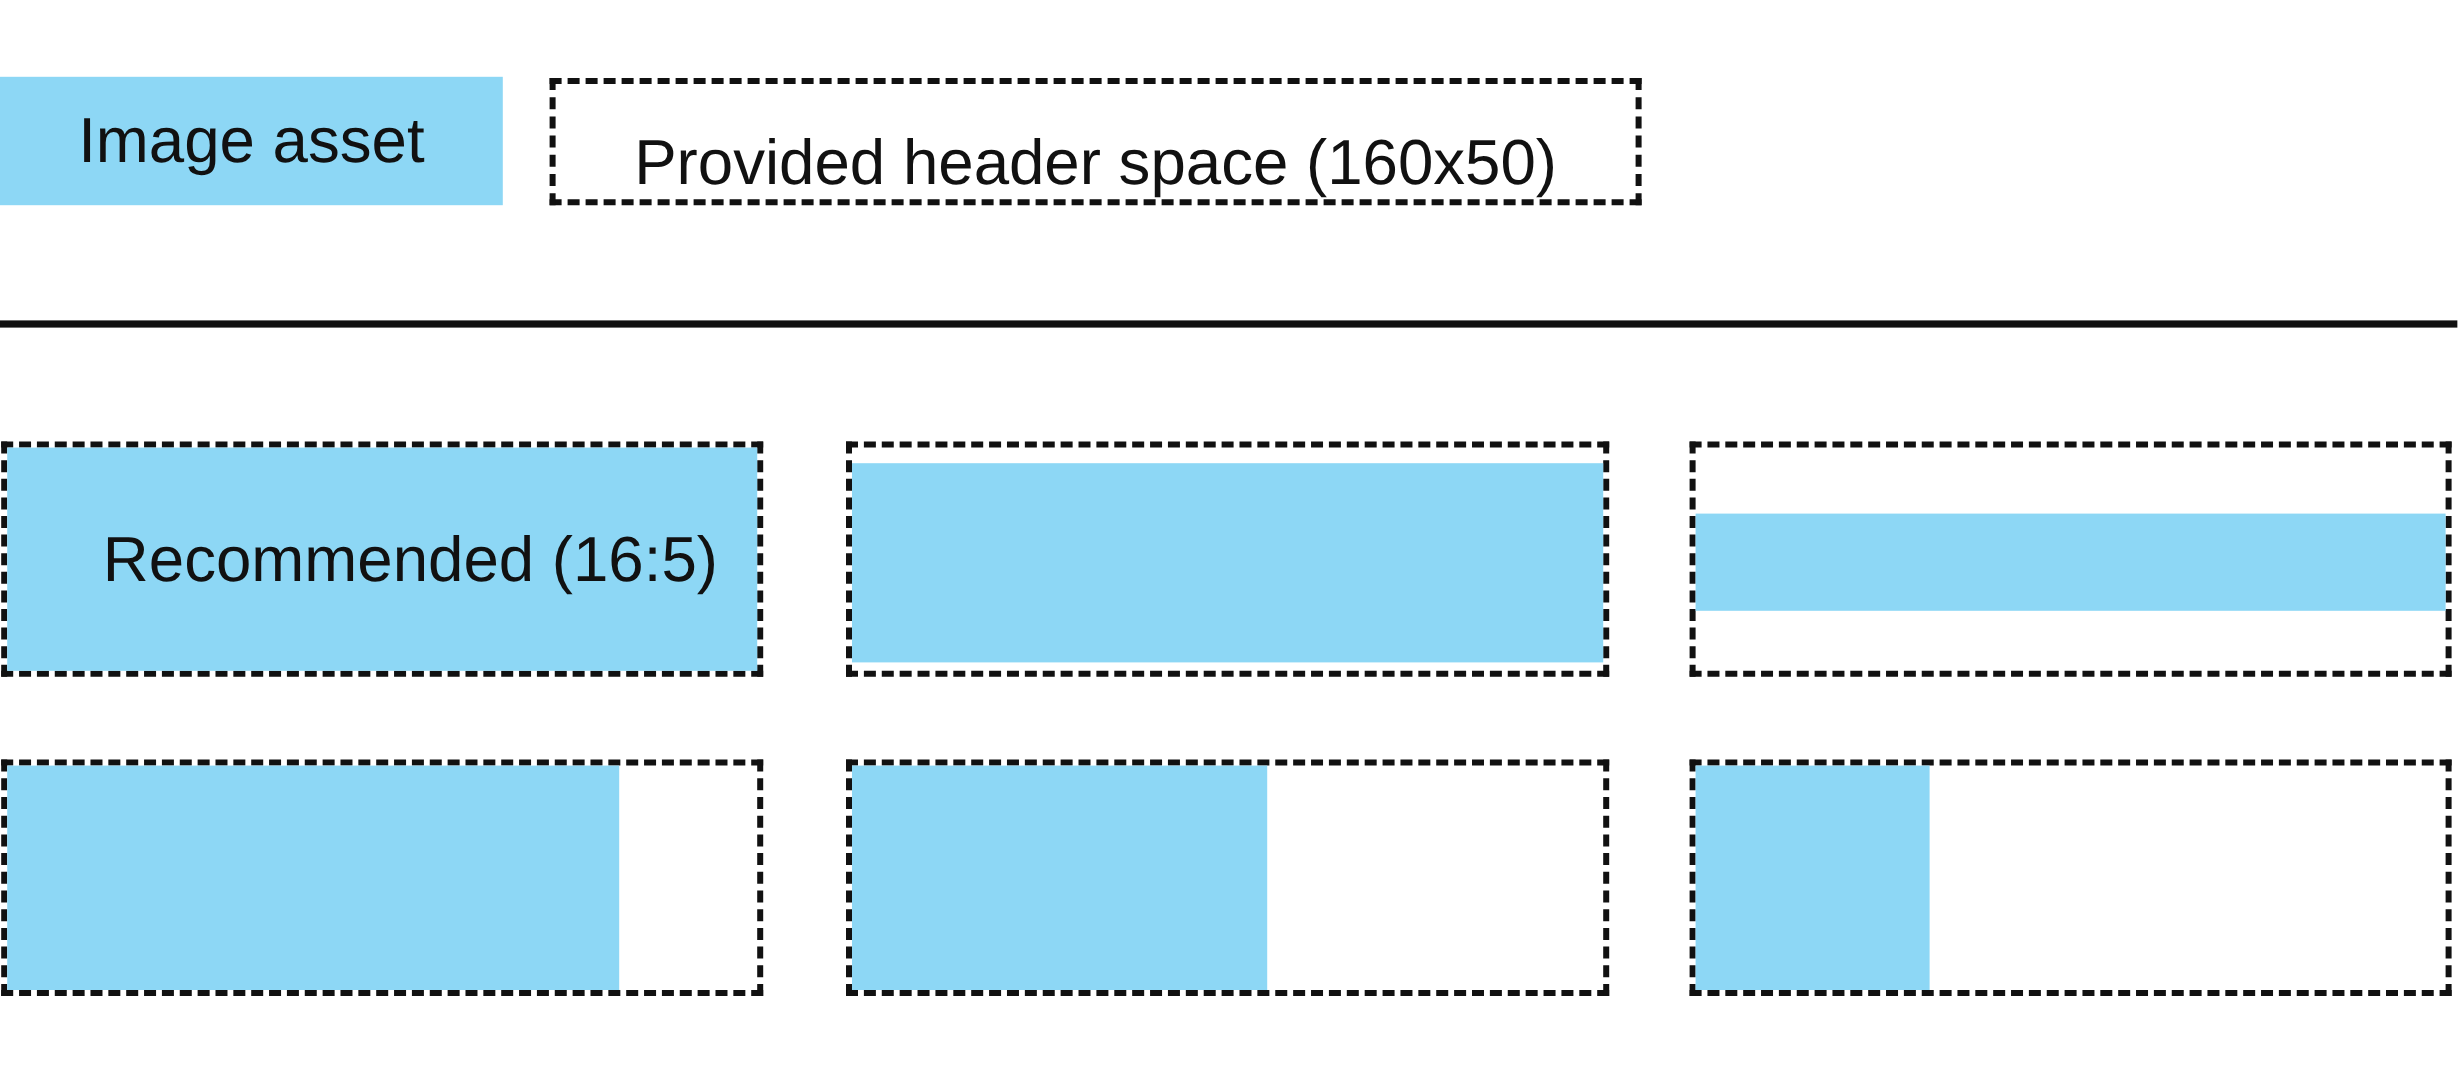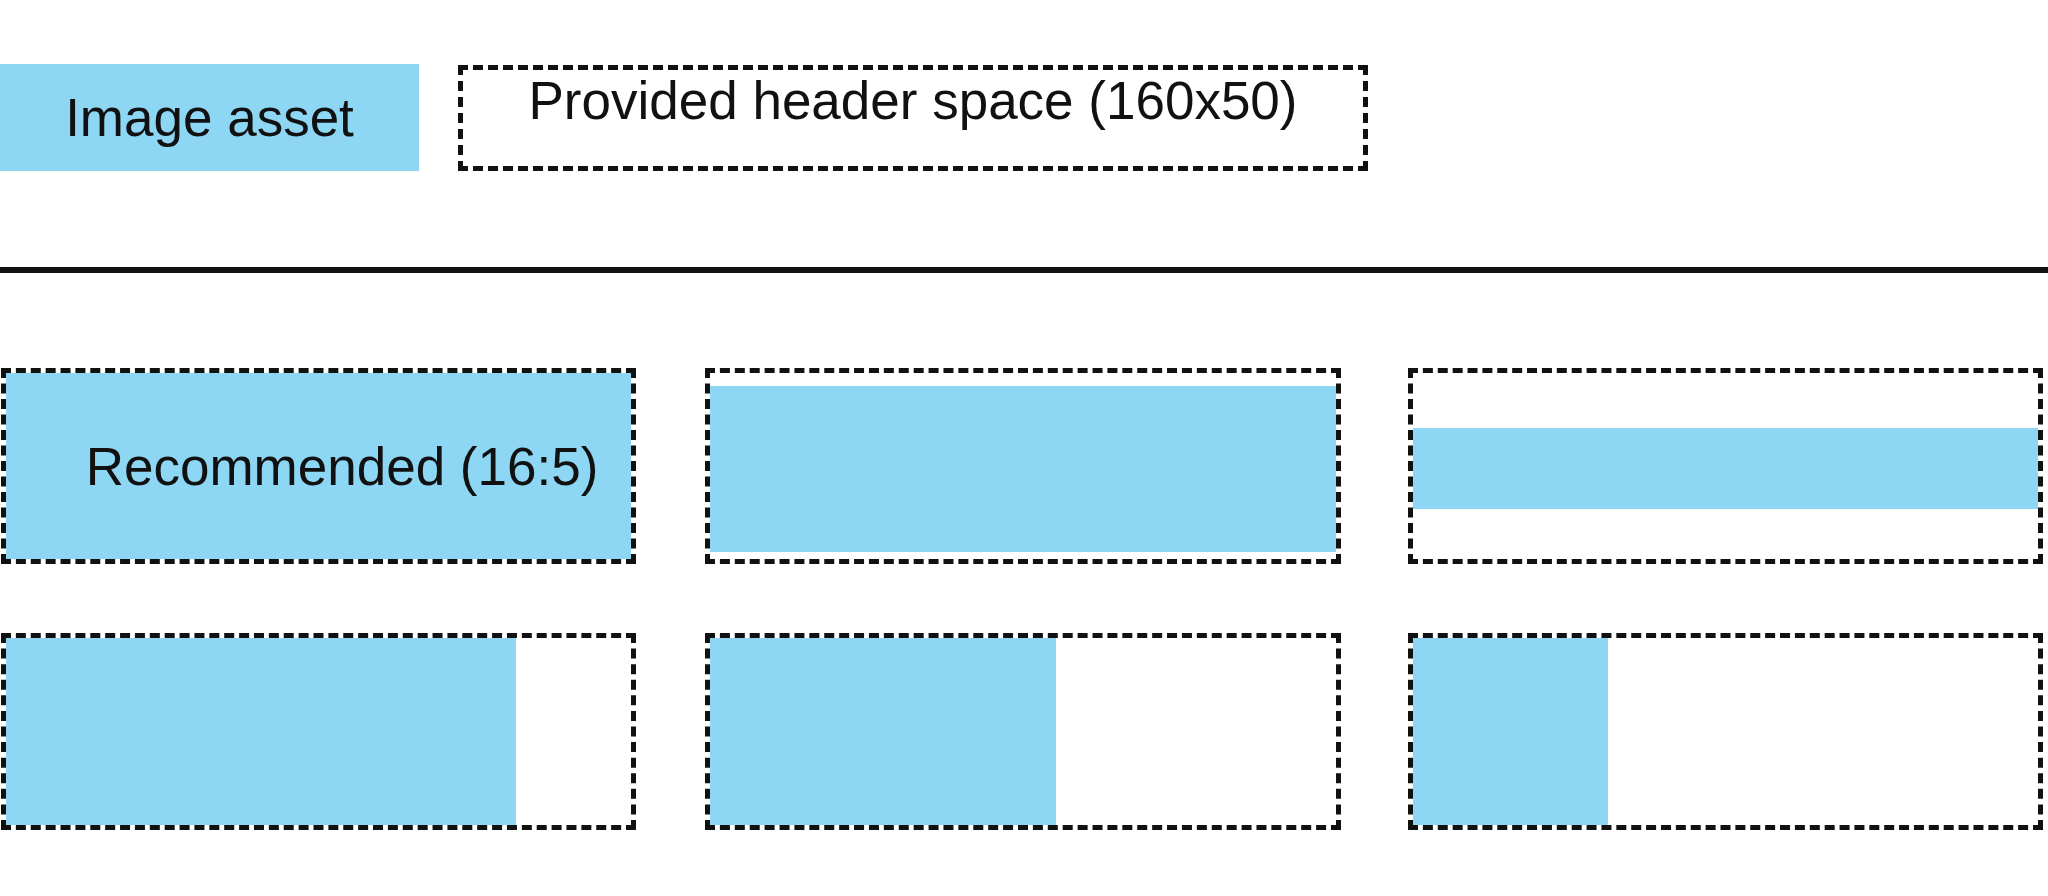--- a/index.html
+++ b/index.html
@@ -35,21 +35,21 @@
     width: 419px; height: 107px;
     background: var(--asset-blue);
     display: flex; align-items: center; justify-content: center;
   }
   .legend-headerspace {
     position: absolute;
     left: 458px; top: 65px;
     width: 910px; height: 106px;
     border: 5px dashed var(--line-black);
     background: var(--background);
-    display: flex; align-items: flex-start; justify-content: center;
+    display: flex; align-items: flex-end; justify-content: center;
   }
 
   
   .separator {
     position: absolute;
     left: 0; top: 267px;
     width: 2048px; height: 6px;
     background: var(--line-black);
   }
 

